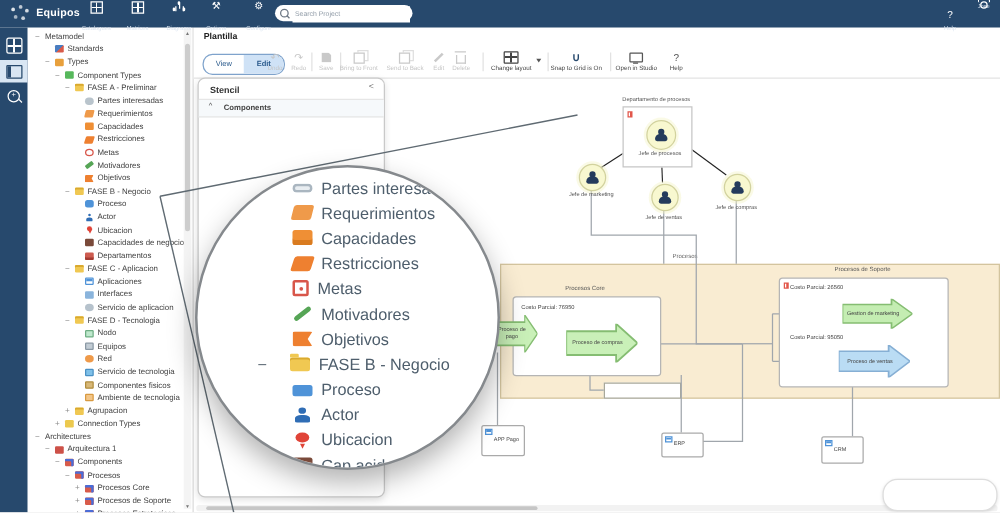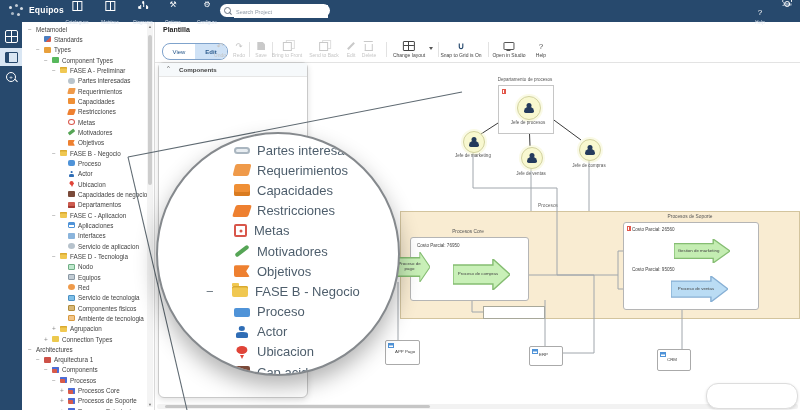--- a/index.html
+++ b/index.html
@@ -631,20 +631,24 @@
   <div class="appbox" style="left:529px;top:346px;width:32px;height:18px">
     <span class="aicon"></span>
     <span class="alab">ERP</span>
   </div>
   <div class="appbox" style="left:657px;top:349px;width:32px;height:20px">
     <span class="aicon"></span>
     <span class="alab" style="top:7px">CRM</span>
   </div>
 
   <div class="stencil">
+    <div class="sthead">
+      <span class="stt">Stencil</span>
+      <span class="stc">&lt;</span>
+    </div>
     <div class="stsec">
       <span class="caret">^</span>
       <span class="seclab">Components</span>
     </div>
   </div>
   <div class="sh-actor">
       <span class="pw"></span>
     </div>
   <div class="stitem-label" style="left:171px;top:137px;width:31px">Actor</div>
   <div class="sh-agrup"></div>

